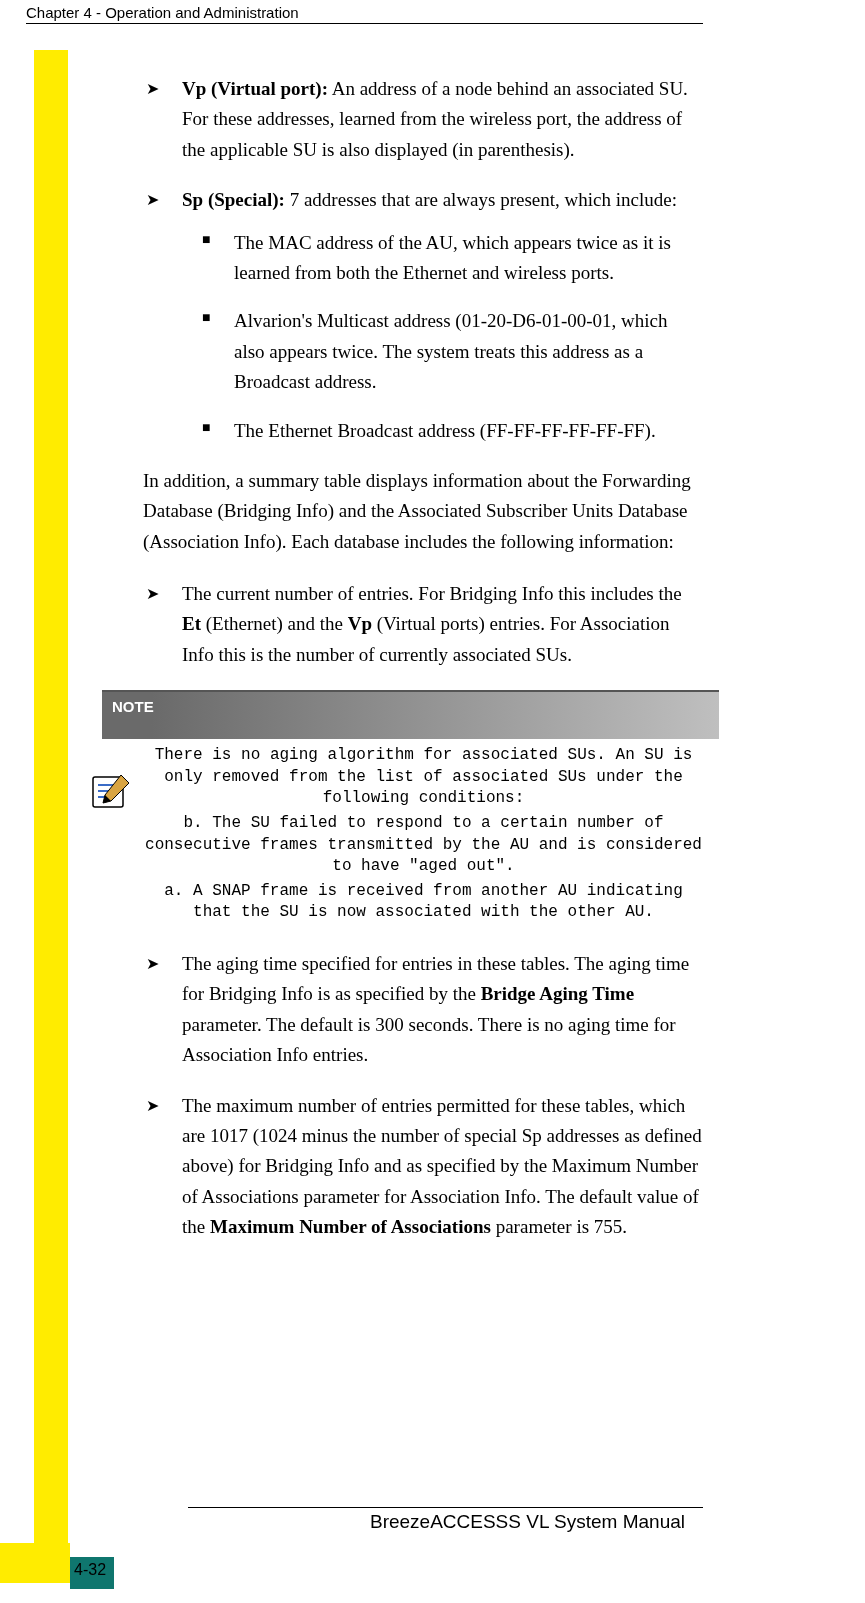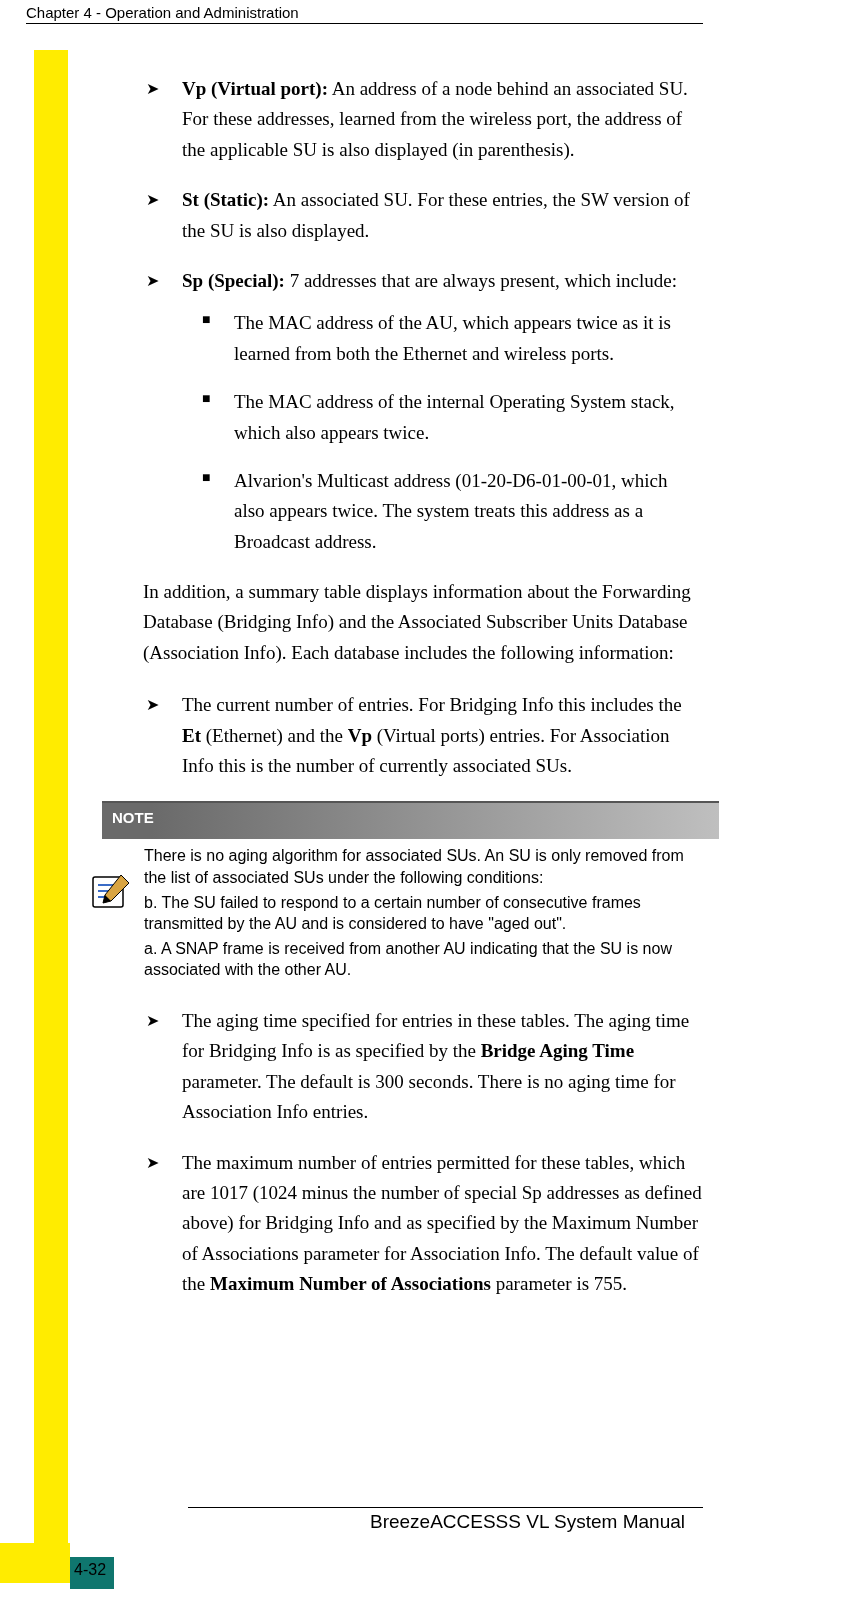--- a/index.html
+++ b/index.html
@@ -72,44 +72,45 @@
   }
   .note-block {
     margin: 18px 0 22px -42px;
   }
   .note-label {
     background: linear-gradient(to right, #6a6a6a 0%, #6a6a6a 8%, #bfbfbf 100%);
     color: #fff;
     font-family: Arial, Helvetica, sans-serif;
     font-weight: bold;
     font-size: 15px;
-    padding: 3px 0 9px 10px;
+    padding: 3px 0 20px 10px;
     margin-left: 16px;
     width: calc(100%);
     border-top: 2px solid #555;
   }
   .note-body-wrap {
     display: flex;
     align-items: flex-start;
     margin-top: 6px;
   }
   .note-icon {
     width: 48px;
     flex-shrink: 0;
     display: flex;
     justify-content: center;
     align-items: center;
     margin-top: 26px;
   }
   .note-text {
-    font-family: Liberation Sans, sans-serif;
+    font-family: Liberation Mono, monospace;
     font-size: 16px;
     line-height: 1.35;
     flex: 1;
     padding-left: 10px;
+    text-align: center;
   }
   .note-text p {
     margin: 0 0 3px 0;
   }
   .b { font-weight: bold; }
   .footer {
     position: absolute;
     bottom: 20px;
     left: 0;
     right: 0;
@@ -167,28 +168,25 @@
 
   <div class="yellow-strip"></div>
 
   <div class="content">
 
     <ul class="bullet-list">
       <li class="arrow-bullet">
         <span class="b">Vp (Virtual port):</span><span> An address of a node behind an associated SU. For these addresses, learned from the wireless port, the address of the applicable SU is also displayed (in parenthesis).</span>
       </li>
       <li class="arrow-bullet">
-        <span class="b">St (Static):</span><span> An associated SU. For these entries, the SW version of the SU is also displayed.</span>
-      </li>
-      <li class="arrow-bullet">
         <span class="b">Sp (Special):</span><span> 7 addresses that are always present, which include:</span>
         <ul class="nested-list">
           <li class="square-bullet"><span>The MAC address of the AU, which appears twice as it is learned from both the Ethernet and wireless ports.</span></li>
-          <li class="square-bullet"><span>The MAC address of the internal Operating System stack, which also appears twice.</span></li>
           <li class="square-bullet"><span>Alvarion's Multicast address (01-20-D6-01-00-01, which also appears twice. The system treats this address as a Broadcast address.</span></li>
+          <li class="square-bullet"><span>The Ethernet Broadcast address (FF-FF-FF-FF-FF-FF).</span></li>
         </ul>
       </li>
     </ul>
 
     <p class="body-para">In addition, a summary table displays information about the Forwarding Database (Bridging Info) and the Associated Subscriber Units Database (Association Info). Each database includes the following information:</p>
 
     <ul class="bullet-list">
       <li class="arrow-bullet">
         <span>The current number of entries. For Bridging Info this includes the </span><span class="b">Et</span><span> (Ethernet) and the </span><span class="b">Vp</span><span> (Virtual ports) entries. For Association Info this is the number of currently associated SUs.</span>
       </li>

